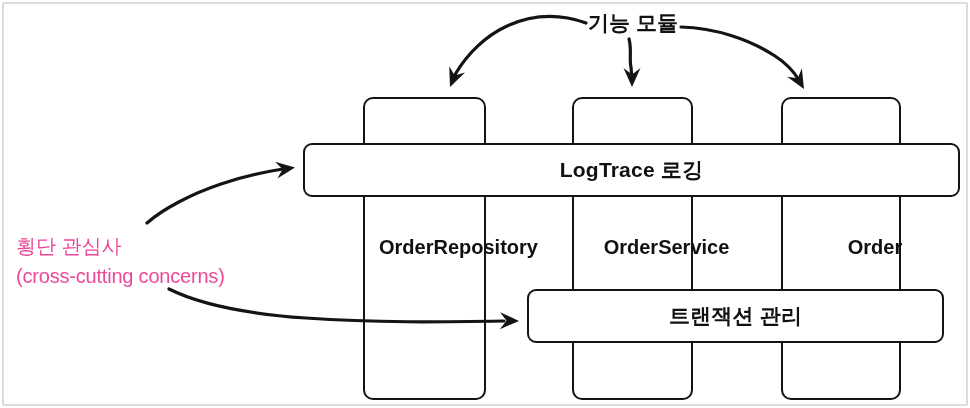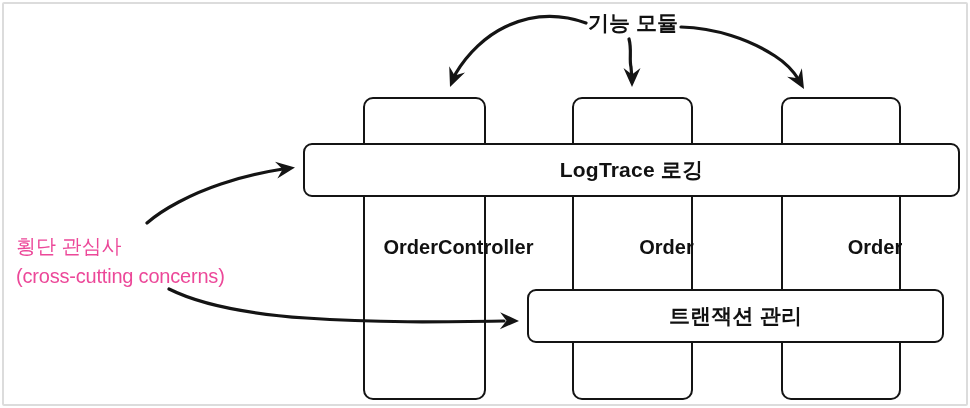--- a/index.html
+++ b/index.html
@@ -53,24 +53,25 @@
 
   <div class="bar" style="left:527px;top:289px;width:417px;">
     <span>트랜잭션 관리</span>
   </div>
   <div class="bar" style="left:303px;top:143px;width:657px;">
     <span>LogTrace 로깅</span>
   </div>
 
   <div class="module-label" style="left:363px;width:123px;">
     <span>Order</span>
-    <span>Controller</span>
+    <span>Repository</span>
   </div>
   <div class="module-label" style="left:572px;width:121px;">
     <span>Order</span>
+    <span>Service</span>
   </div>
   <div class="module-label" style="left:781px;width:120px;">
     <span>Order</span>
   </div>
 
   <div class="top-label">
     <span>기능 모듈</span>
   </div>
   <div class="left-label">
     <span class="kr">횡단 관심사</span>

